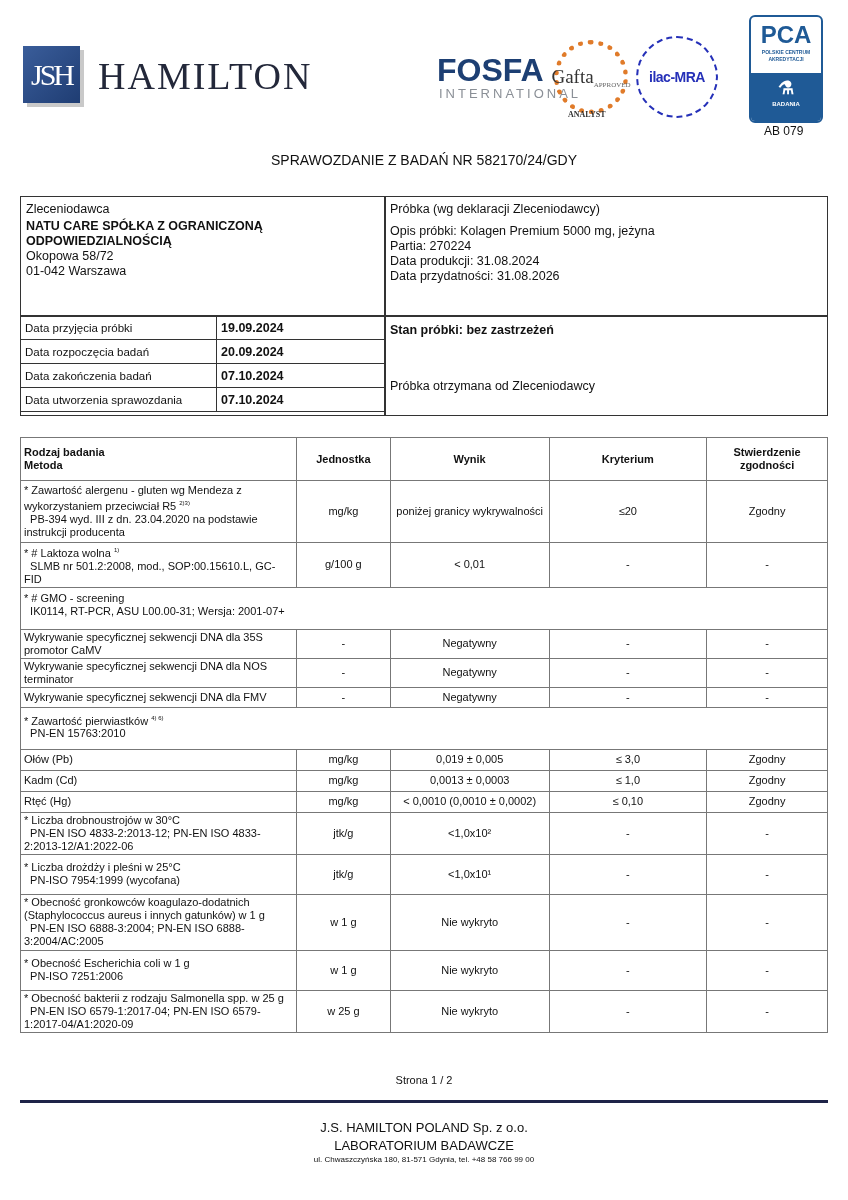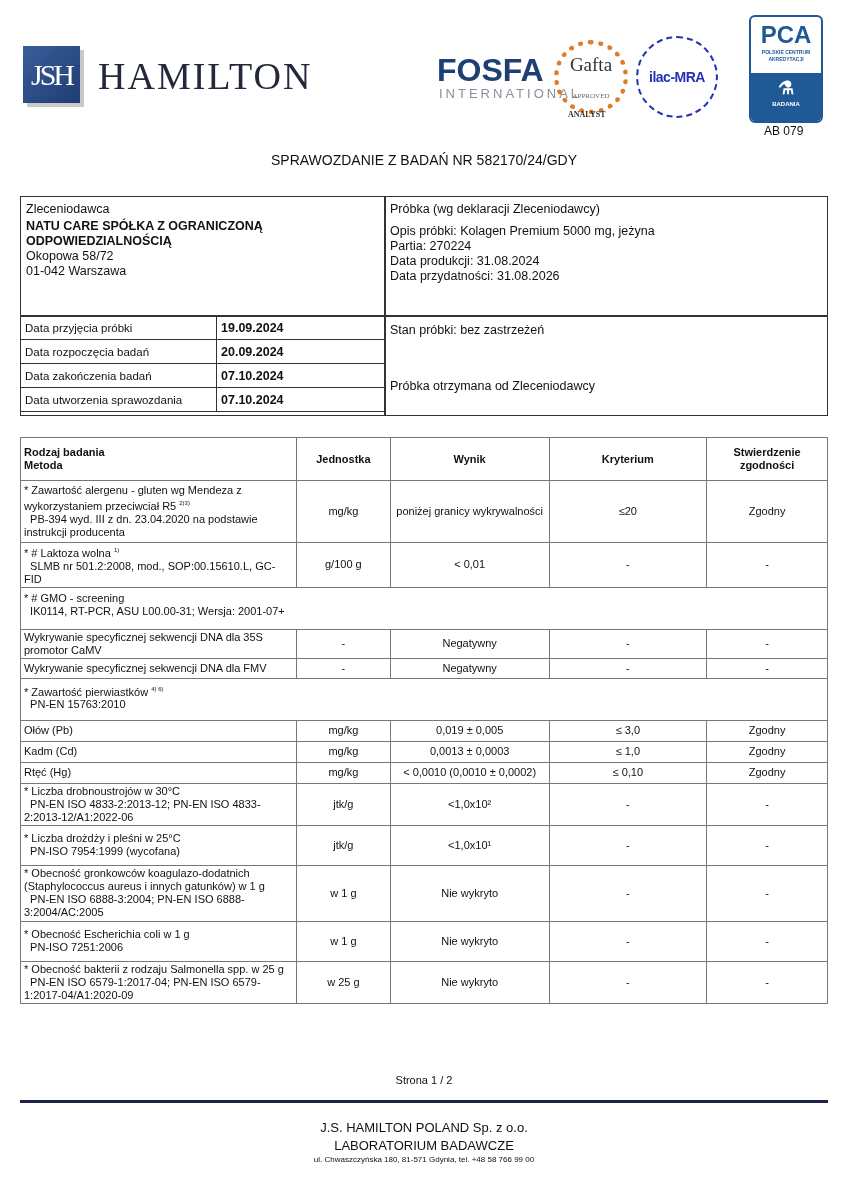--- a/index.html
+++ b/index.html
@@ -3,21 +3,21 @@
 <meta charset="utf-8">
 <style>
   html,body{margin:0;padding:0;background:#fff;}
   body{width:848px;height:1200px;position:relative;overflow:hidden;font-family:"Liberation Sans",sans-serif;color:#111;}
   .abs{position:absolute;}
   
   .jsh-box{left:23px;top:46px;width:57px;width:57px;height:57px;background:linear-gradient(135deg,#3a5d9a,#1f3d73);box-shadow:4px 4px 0 #c9c9c9;color:#fff;font-family:"Liberation Serif",serif;font-size:30px;display:flex;align-items:center;justify-content:center;letter-spacing:-3px;}
   .hamilton{left:98px;top:54px;font-family:"Liberation Serif",serif;font-size:38px;letter-spacing:2px;color:#23283a;}
   .fosfa{left:437px;top:52px;font-family:"Liberation Sans",sans-serif;font-weight:bold;font-size:32px;color:#1d3f73;letter-spacing:0;}
   .fosfa-sub{left:439px;top:86px;font-size:13px;letter-spacing:3px;color:#8a8f96;}
-  .gafta{left:554px;top:40px;width:64px;height:64px;border-radius:50%;border:5px dotted #e07b2a;display:flex;flex-direction:column;align-items:center;justify-content:center;}
+  .gafta{left:554px;top:40px;width:64px;height:64px;border-radius:50%;border:5px dotted #e07b2a;display:flex;flex-direction:row;align-items:center;justify-content:center;}
   .gafta-t{font-family:"Liberation Serif",serif;font-size:19px;color:#333;}
   .gafta-s{font-family:"Liberation Serif",serif;font-size:7px;color:#666;margin-top:16px;}
   .gafta-a{left:568px;top:110px;font-family:"Liberation Serif",serif;font-size:8px;font-weight:bold;color:#333;}
   .ilac{left:636px;top:36px;width:78px;height:78px;border-radius:50%;border:2px dashed #2530b8;display:flex;align-items:center;justify-content:center;}
   .ilac-t{font-size:14px;font-weight:bold;color:#2530b8;letter-spacing:-0.5px;}
   .pca{left:749px;top:15px;width:70px;height:104px;border:2px solid #1f5a96;border-radius:6px;overflow:hidden;background:#fff;}
   .pca-t{text-align:center;font-weight:bold;font-size:24px;color:#1f5a96;margin-top:4px;}
   .pca-s{text-align:center;font-size:5px;font-weight:bold;color:#1f5a96;line-height:7px;}
   .pca-b{position:absolute;left:0;right:0;bottom:0;height:48px;background:#1f5a96;color:#fff;font-size:6px;font-weight:bold;text-align:center;}
   .pca-flask{margin:4px auto 2px;font-size:18px;line-height:22px;}
@@ -111,21 +111,21 @@
           <td>Data zakończenia badań</td>
           <td class="v">07.10.2024</td>
         </tr>
     <tr>
           <td>Data utworzenia sprawozdania</td>
           <td class="v">07.10.2024</td>
         </tr>
   </tbody>
     </table>
 
-  <div class="abs t12" style="left:369px;top:126px;">Stan próbki: bez zastrzeżeń</div>
+  <div class="abs t12" style="left:369px;top:126px;font-weight:bold;">Stan próbki: bez zastrzeżeń</div>
   <div class="abs t12" style="left:369px;top:182px;">Próbka otrzymana od Zleceniodawcy</div>
 </div>
 
 <table class="abs res">
   <colgroup>
       <col style="width:276px">
       <col style="width:94px">
       <col style="width:159px">
       <col style="width:158px">
       <col style="width:121px">
@@ -181,20 +181,30 @@
     <td class="l">
           <div>Wykrywanie specyficznej sekwencji DNA dla 35S</div>
           <div>promotor CaMV</div>
         </td>
     <td class="c">-</td>
     <td class="c">Negatywny</td>
     <td class="c">-</td>
     <td class="c">-</td>
   </tr>
 
+  <tr style="height:28px">
+    <td class="l">
+          <div>Wykrywanie specyficznej sekwencji DNA dla NOS</div>
+          <div>terminator</div>
+        </td>
+    <td class="c">-</td>
+    <td class="c">Negatywny</td>
+    <td class="c">-</td>
+    <td class="c">-</td>
+  </tr>
 
   <tr style="height:20px">
     <td class="l">Wykrywanie specyficznej sekwencji DNA dla FMV</td>
     <td class="c">-</td>
     <td class="c">Negatywny</td>
     <td class="c">-</td>
     <td class="c">-</td>
   </tr>
 
   <tr style="height:42px">

